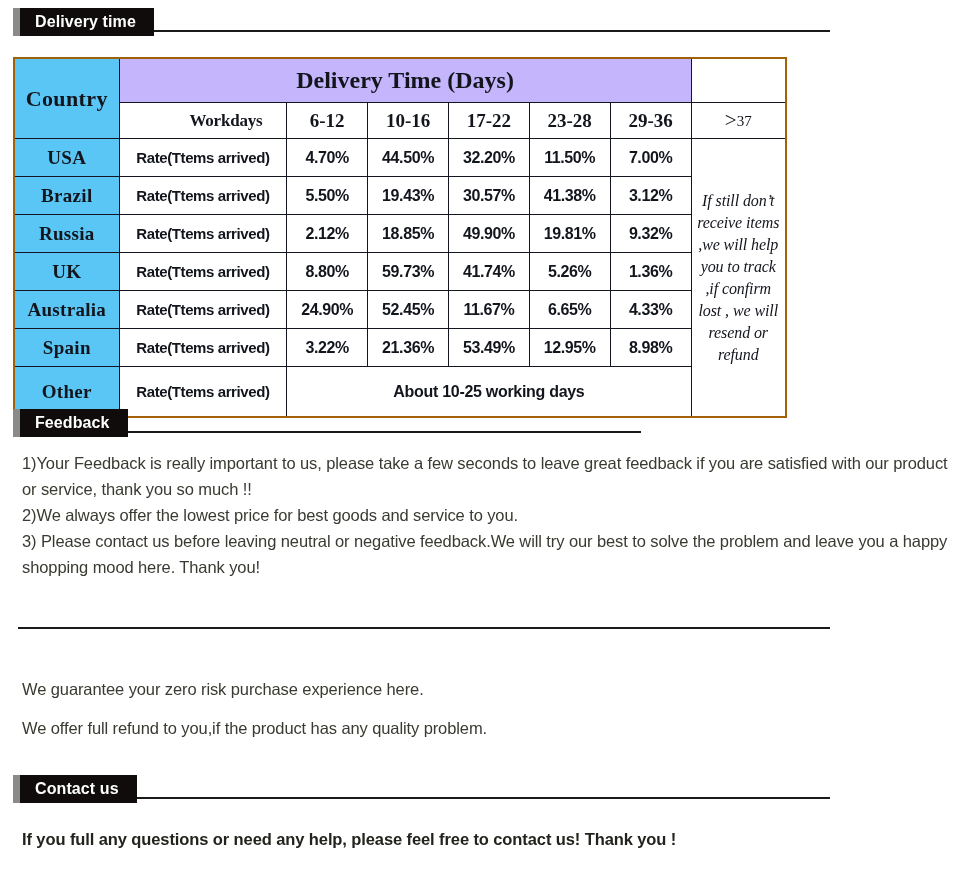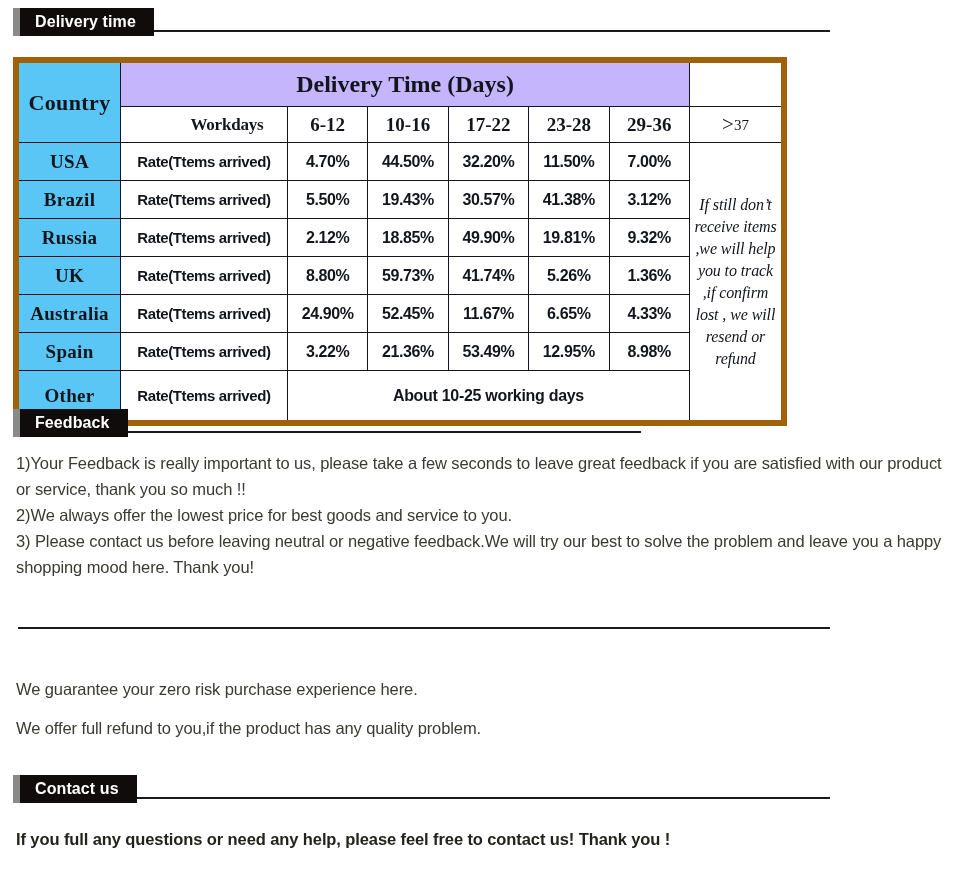--- a/index.html
+++ b/index.html
@@ -58,21 +58,21 @@
   .table-wrap {
     position: absolute;
     left: 13px;
     top: 53px;
     width: 774px;
   }
   table.delivery {
     border-collapse: collapse;
     width: 774px;
     table-layout: fixed;
-    border: 6px solid #a16207;
+    border: 2px solid #a16207;
   }
   table.delivery td {
     border: 1px solid #14161f;
     text-align: center;
     vertical-align: middle;
     padding: 2px 2px;
     color: #12151c;
   }
   .c-country  { width: 104px; }
   .c-workdays { width: 166px; }
@@ -150,21 +150,21 @@
     letter-spacing: -0.3px;
     height: 45px;
   }
 
   
   .body-text {
     color: #3A3A32;
     font-size: 16.5px;
     line-height: 26px;
     letter-spacing: -0.1px;
-    padding-left: 16px;
+    padding-left: 22px;
   }
   .body-text p { margin: 0 0 0 0; }
   .body-text p.spaced { margin-bottom: 13px; }
   .body-text.bold {
     font-weight: bold;
     color: #23231e;
   }
 
   
   #sec-delivery  { position: absolute; left: 0; top: 4px;   width: 965px; }

